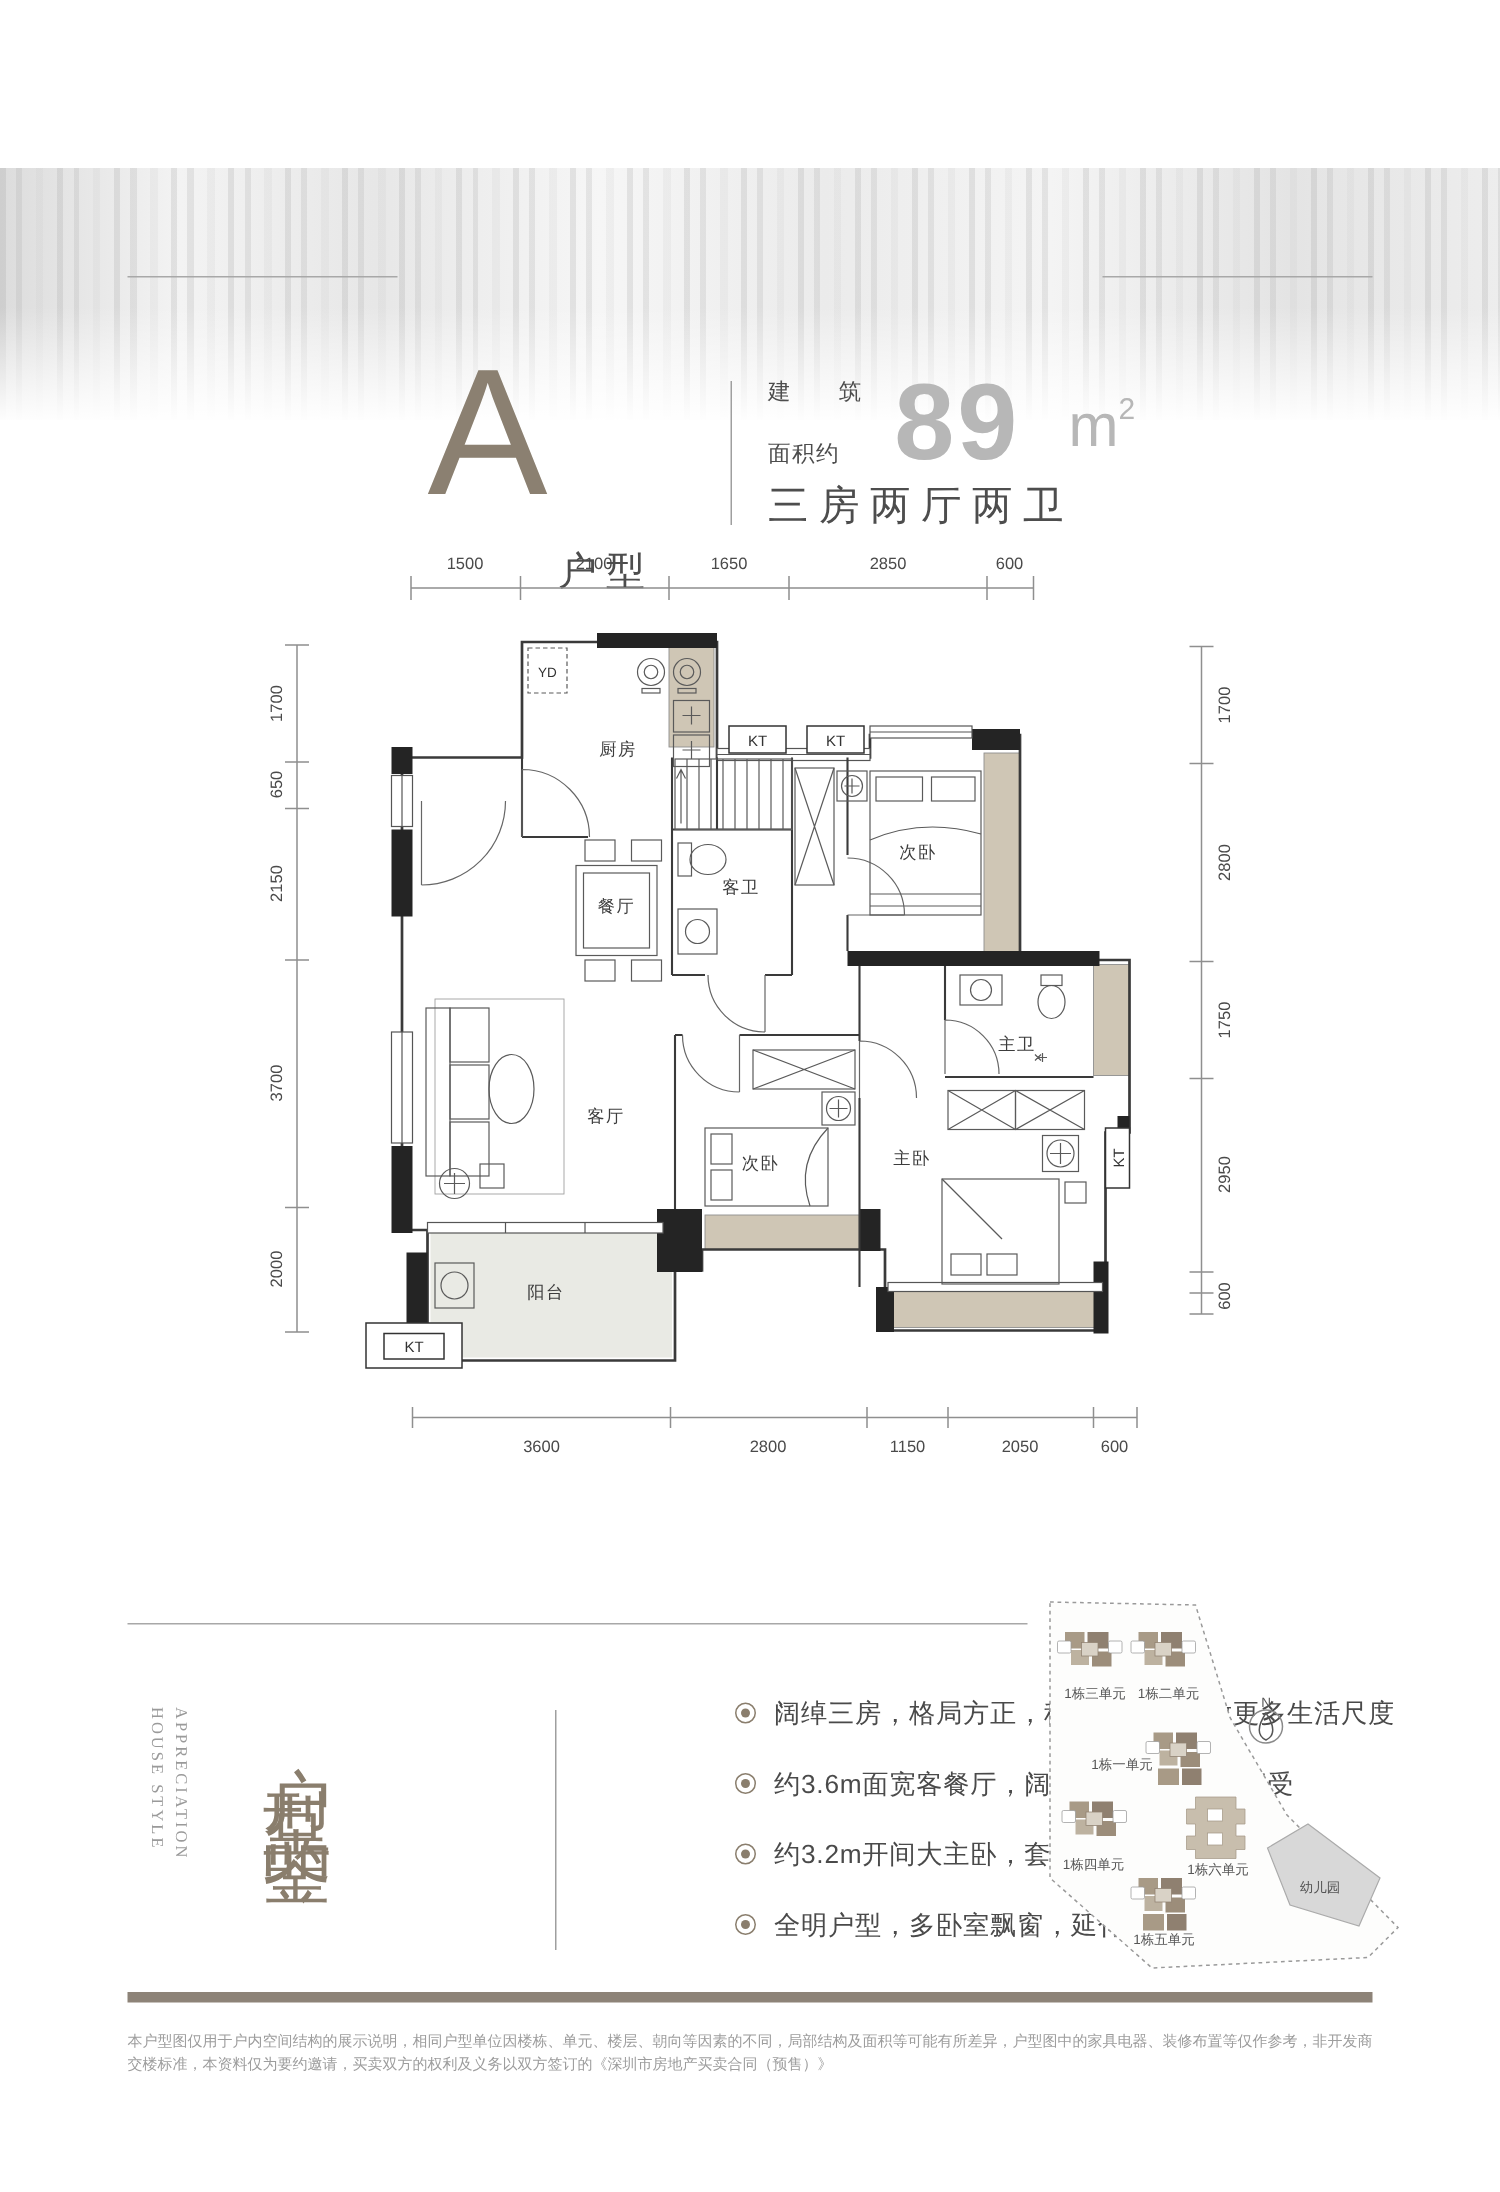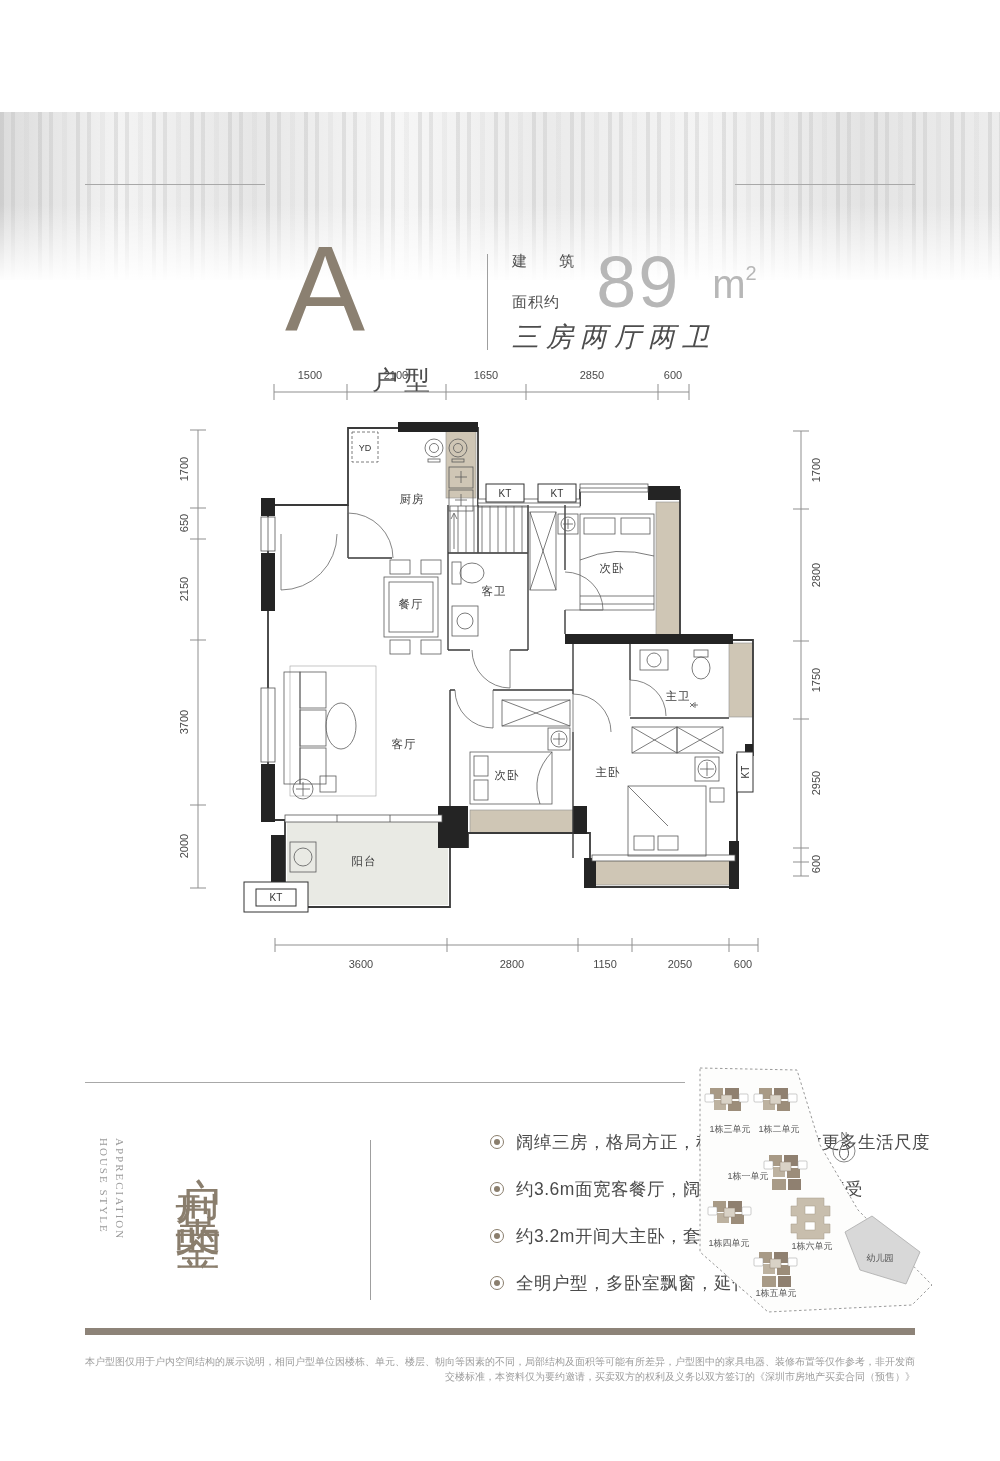--- a/index.html
+++ b/index.html
@@ -14,45 +14,45 @@
       linear-gradient(90deg,#dcdcdc 0%,#f3f3f3 12%,#e7e7e7 25%,#f6f6f6 40%,#ebebeb 55%,#f4f4f4 70%,#e4e4e4 86%,#ededed 100%);
   }
   .hline{height:1px;background:#a8a8a8;}
   .type-letter{left:285px;top:116px;font-size:120px;line-height:1;color:#8b8071;letter-spacing:0;}
   .type-suffix{left:372px;top:204px;font-size:26px;color:#4d4d4d;letter-spacing:6px;margin-top:47px;}
   .hdr-divider{left:487px;top:142px;width:1px;height:96px;background:#9f9f9f;}
   .area-wrap{left:512px;top:136px;display:flex;align-items:flex-start;}
   .area-cn{display:flex;flex-direction:column;justify-content:center;height:68px;margin-right:8px;gap:16px;}
   .area-cn .l1{font-size:15px;color:#4d4d4d;letter-spacing:14px;white-space:nowrap;}
   .area-cn .l2{font-size:15px;color:#4d4d4d;letter-spacing:1px;margin-top:6px;white-space:nowrap;font-family:Liberation Mono, monospace;}
-  .area-num{font-size:72px;line-height:0.95;font-weight:400;color:#b7b7b7;letter-spacing:2px;}
+  .area-num{font-size:72px;line-height:0.95;font-weight:700;color:#b7b7b7;letter-spacing:2px;}
   .area-unit{font-size:40px;color:#b7b7b7;font-weight:300;margin-top:14px;margin-left:32px;}
   .area-unit sup{font-size:20px;vertical-align:18px;}
-  .layout-text{left:512px;top:207px;font-size:27px;color:#4d4d4d;letter-spacing:7px;font-style:italic;}
+  .layout-text{left:512px;top:207px;font-size:27px;color:#4d4d4d;letter-spacing:7px;}
 
   
   svg text{font-family:"Liberation Sans","DejaVu Sans",sans-serif;}
   .plan{left:160px;top:350px;}
   .smap{left:675px;top:1045px;}
 
   
   .feat-line{left:85px;top:1082px;width:600px;}
   .vtitle-en{left:98px;top:1138px;height:180px;color:#9a9a9a;font-family:"Liberation Serif","DejaVu Serif",serif;font-size:11px;letter-spacing:2px;display:flex;gap:4px;}
   .vtitle-en span{writing-mode:vertical-lr;text-orientation:mixed;}
   .vtitle-cn{left:176px;top:1140px;writing-mode:vertical-rl;text-orientation:upright;font-size:46px;color:#8a7e6d;letter-spacing:16px;line-height:1;}
   .feat-divider{left:370px;top:1140px;width:1px;height:160px;background:#9f9f9f;}
   .bullets{left:490px;top:1130px;width:440px;}
   .bullet-row{display:flex;align-items:center;margin-bottom:23px;}
   .bullet-dot{width:12px;height:12px;border:1px solid #8a7e6d;border-radius:50%;display:flex;align-items:center;justify-content:center;flex:0 0 auto;margin-right:12px;}
   .bullet-dot i{width:6px;height:6px;background:#8a7e6d;border-radius:50%;}
   .bullet-text{font-size:17.5px;color:#4a4a4a;letter-spacing:0.5px;white-space:nowrap;}
 
   
   .bottom-bar{left:85px;top:1328px;width:830px;height:7px;background:#8d8378;}
-  .disclaimer{left:85px;top:1354px;width:830px;text-align:right;font-size:10px;line-height:15px;color:#9d9d9d;}
+  .disclaimer{left:85px;top:1354px;width:830px;text-align:left;font-size:10px;line-height:15px;color:#9d9d9d;}
 </style>
 </head>
 <body>
 
 <div class="abs banner">
   <div class="abs hline" style="left:85px;top:72px;width:180px;"></div>
   <div class="abs hline" style="left:735px;top:72px;width:180px;"></div>
   <div class="abs type-letter">A</div>
   <div class="abs type-suffix">户型</div>
   <div class="abs hdr-divider"></div>

